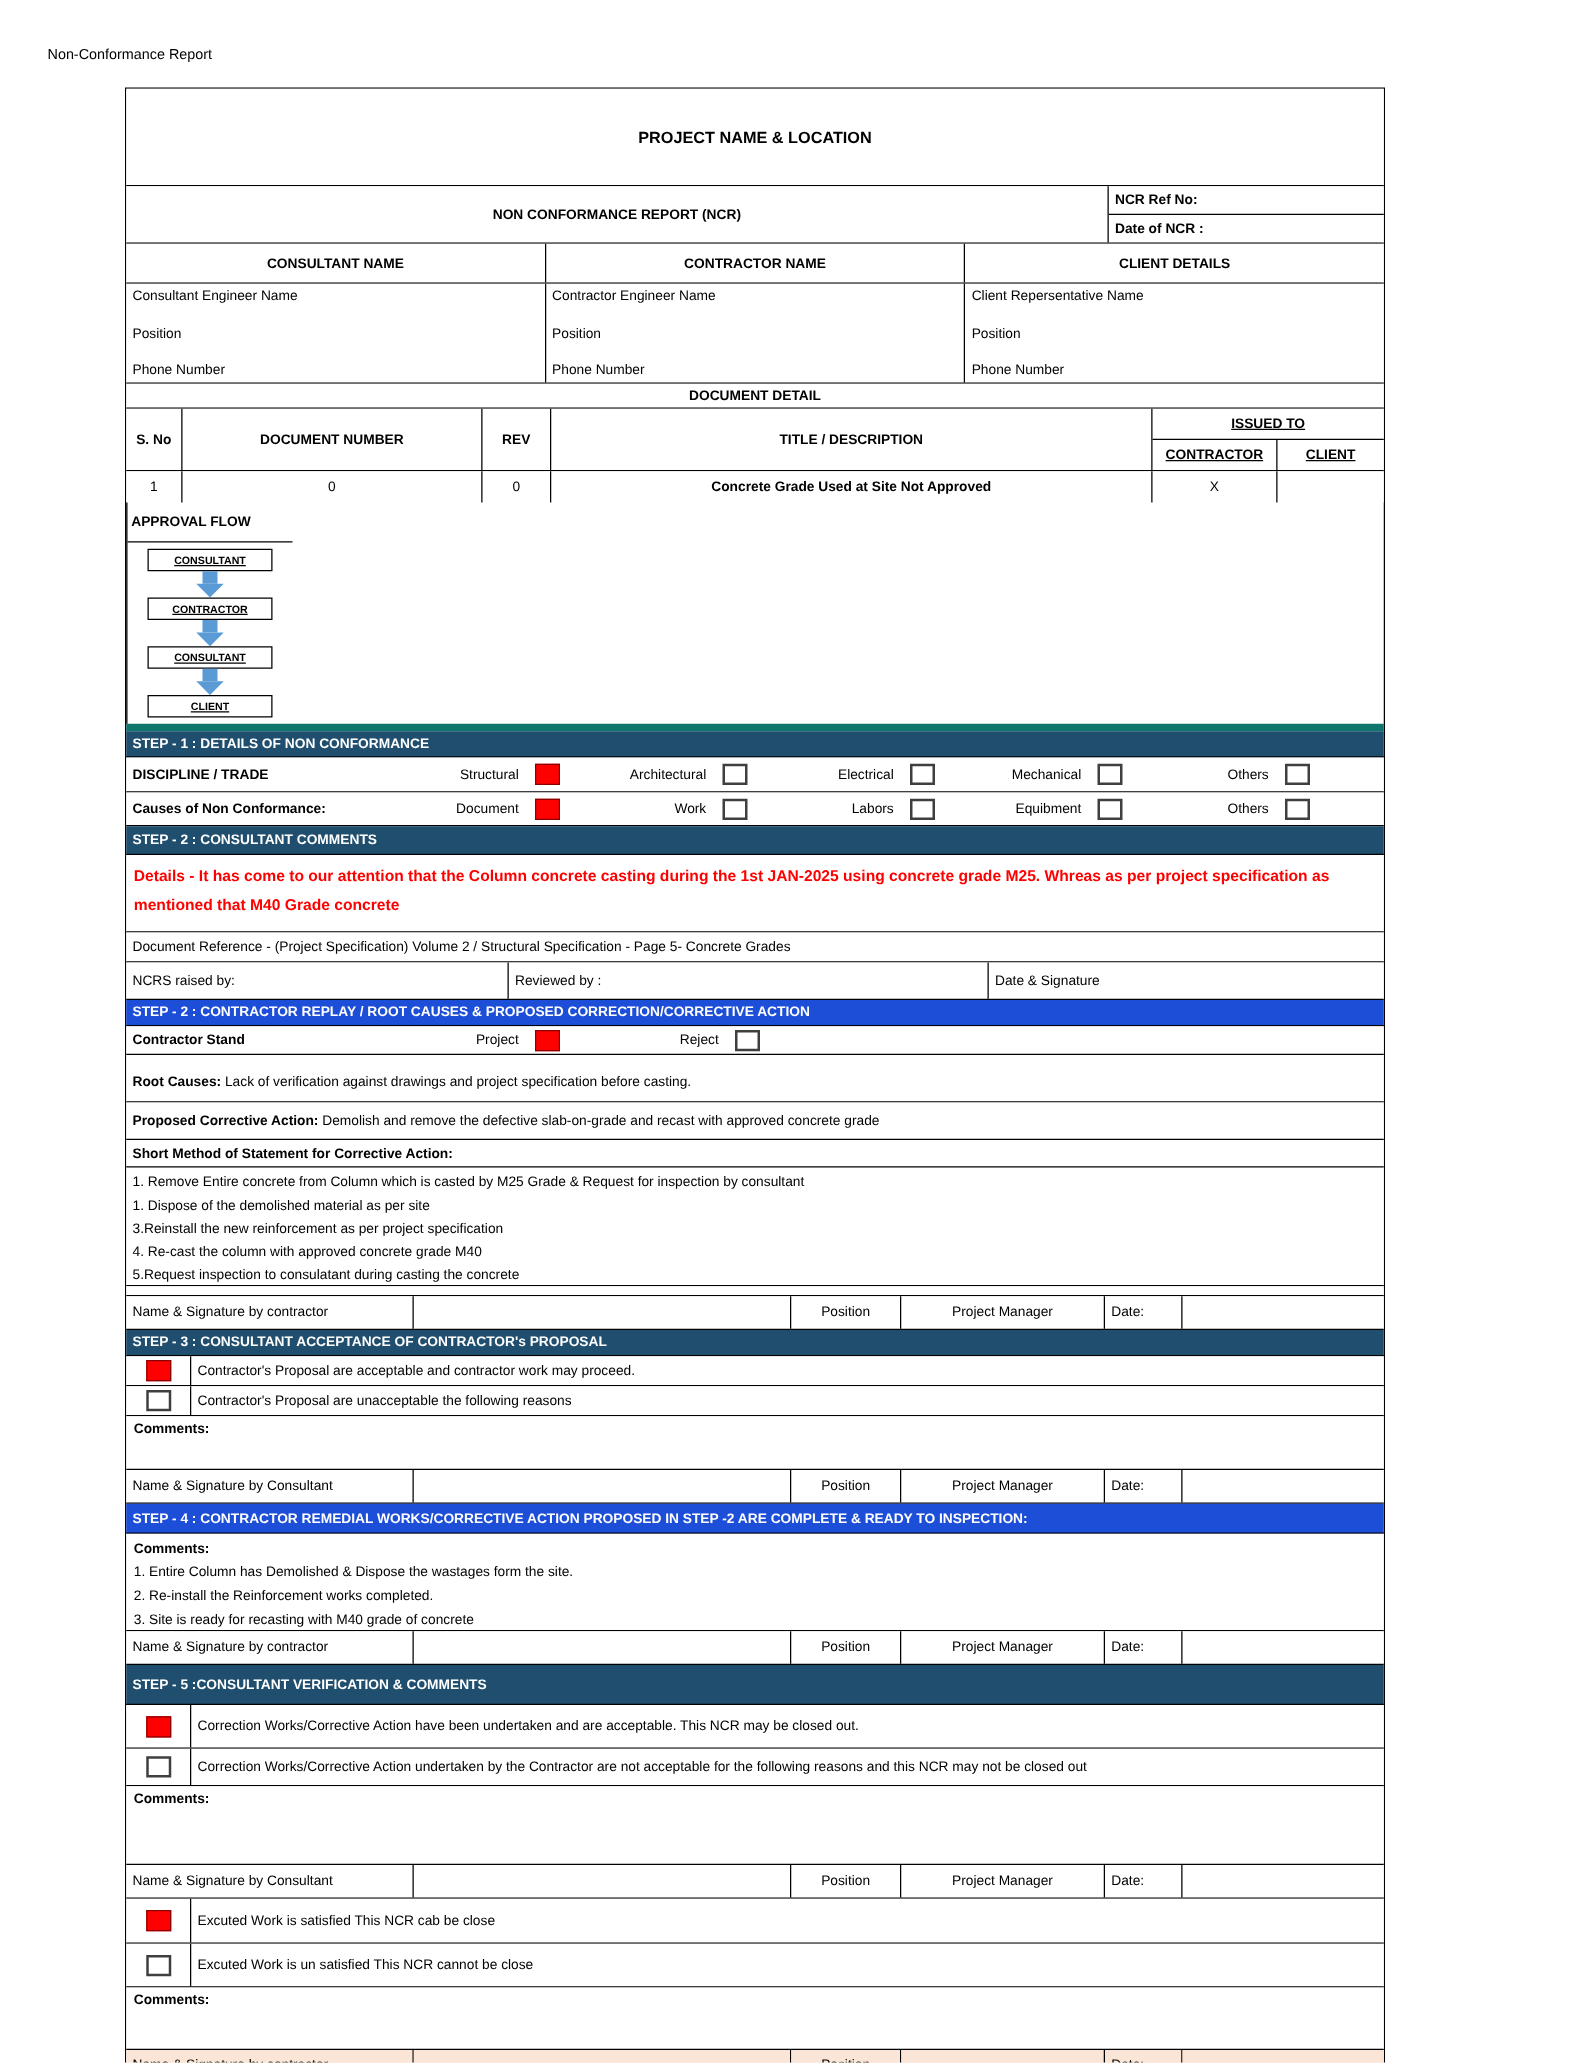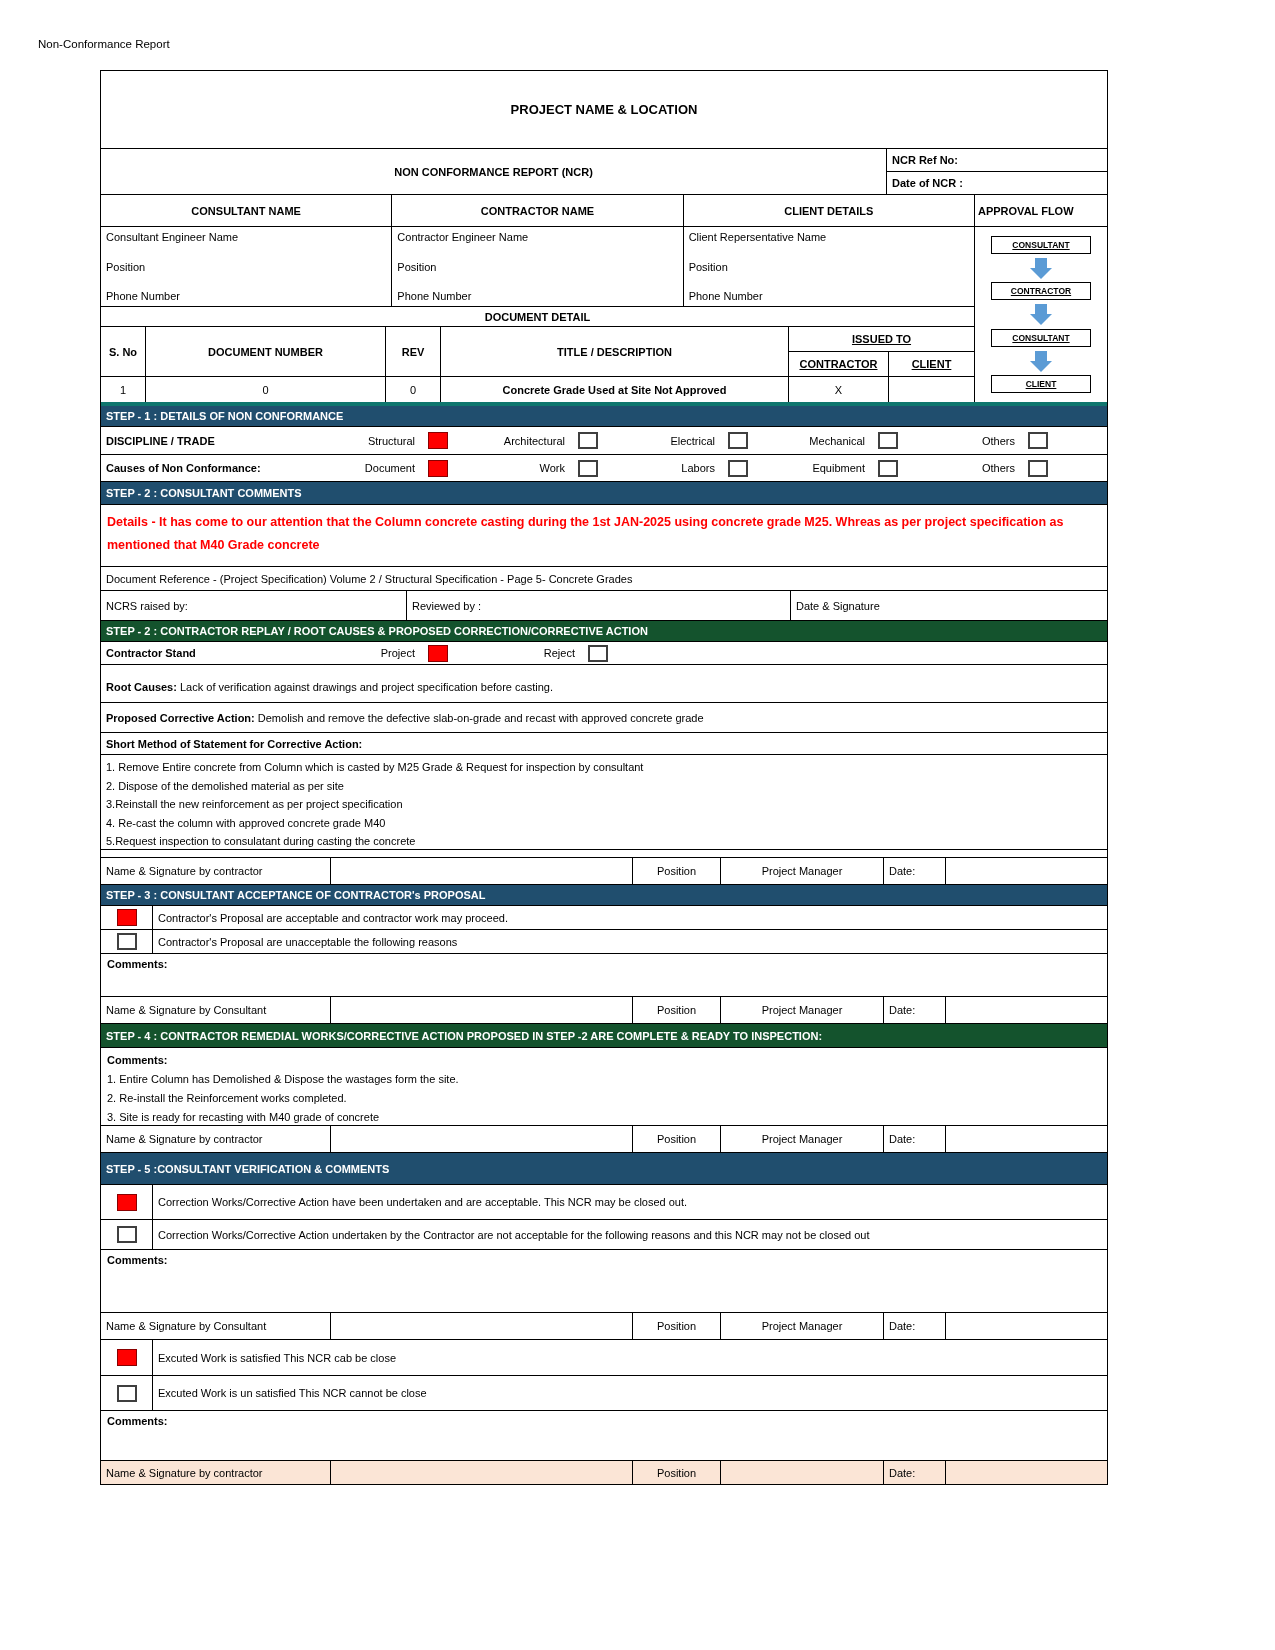--- a/index.html
+++ b/index.html
@@ -18,21 +18,21 @@
   .center { justify-content:center; text-align:center; }
   .b { font-weight:bold; }
   .fs13 { font-size:13px; }
 
   
   .ncr-right { width:220px; display:flex; flex-direction:column; }
   .ncr-sub { flex:1; display:flex; align-items:center; padding:0 5px; border-bottom:1px solid #000; font-weight:bold; }
   .ncr-sub:last-child { border-bottom:none; }
 
   
-  .mid { display:flex; border-bottom:4px solid #0f766e; }
+  .mid { display:flex; border-bottom:6px solid #0f766e;flex-direction:column; }
   .mid-left { flex:1; }
   .approval { width:133px; border-left:1px solid #000; display:flex; flex-direction:column; }
   .approval-head { height:32px; border-bottom:1px solid #000; display:flex; align-items:center; padding:0 3px; font-weight:bold; }
   .flow { flex:1; display:flex; flex-direction:column; align-items:center; justify-content:space-evenly; padding:5px 0; }
   .flow-box { width:100px; height:18px; border:1px solid #000; display:flex; align-items:center; justify-content:center;
     font-size:8.5px; font-weight:bold; text-decoration:underline; }
   .flow-arrow { line-height:0; }
   .flow-arrow .shaft { width:12px; height:10px; background:#5B9BD5; margin:0 auto; }
   .flow-arrow .head { width:0; height:0; border-left:11px solid transparent; border-right:11px solid transparent;
     border-top:11px solid #5B9BD5; margin:0 auto; }
@@ -42,21 +42,21 @@
   .party-col:last-child { border-right:none; }
 
   
   .issued { width:185px; display:flex; flex-direction:column;text-decoration:underline; }
   .issued-top { height:25px; border-bottom:1px solid #000; display:flex; align-items:center; justify-content:center; font-weight:bold; }
   .issued-bot { flex:1; display:flex; }
 
   
   .banner { color:#fff; font-weight:bold; display:flex; align-items:center; padding-left:5px; border-bottom:1px solid #000; }
   .blue  { background:#204E6E; }
-  .green { background:#14532d; }
+  .green { background:#1d4ed8; }
   .brown { background:#843C0C; }
 
   
   .lab { padding-left:5px; }
   .opt { width:150px; display:flex; align-items:center; justify-content:flex-end; padding-right:28px; gap:13px; }
   .cb { width:20px; height:17px; border:2px solid #3f3f3f; background:#fff; flex:none; }
   .cb.checked { background:#FF0000; border:1px solid #8a0000; }
 
   .details-red { color:#FF0000; font-weight:bold; font-size:12.5px; line-height:1.85; align-items:flex-start; padding:6px 6px 0 6px; }
 
@@ -245,21 +245,21 @@
   <div class="row" style="height:30px">
     <div class="cell nr" style="flex:1">
       <span class="b">Proposed Corrective Action:</span>&nbsp;<span>Demolish and remove the defective slab-on-grade and recast with approved concrete grade</span>
     </div>
   </div>
   <div class="row" style="height:117px">
     <div class="nr" style="flex:1">
       <div class="method-title">Short Method of Statement for Corrective Action:</div>
       <div class="method-steps">
         <div>1. Remove Entire concrete from Column which is casted by M25 Grade  &amp; Request for inspection by consultant</div>
-        <div>2. Dispose of the demolished material as per site</div>
+        <div>1. Dispose of the demolished material as per site</div>
         <div>3.Reinstall the new reinforcement as per project specification</div>
         <div>4. Re-cast the column with approved concrete grade M40</div>
         <div>5.Request inspection to consulatant during casting the concrete</div>
       </div>
     </div>
   </div>
   <div class="row" style="height:8px">
       <div class="cell nr" style="flex:1"></div>
     </div>
   <div class="row" style="height:27px">

